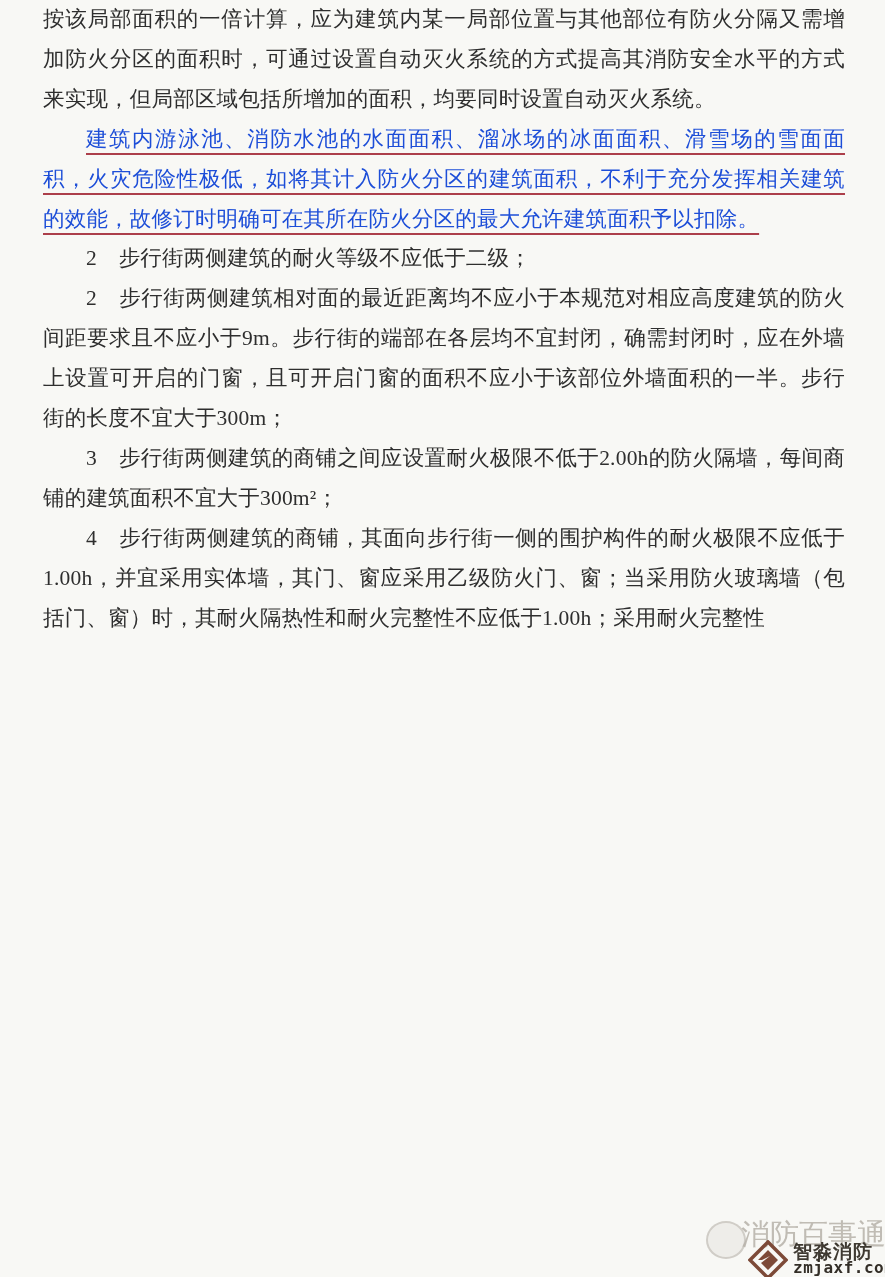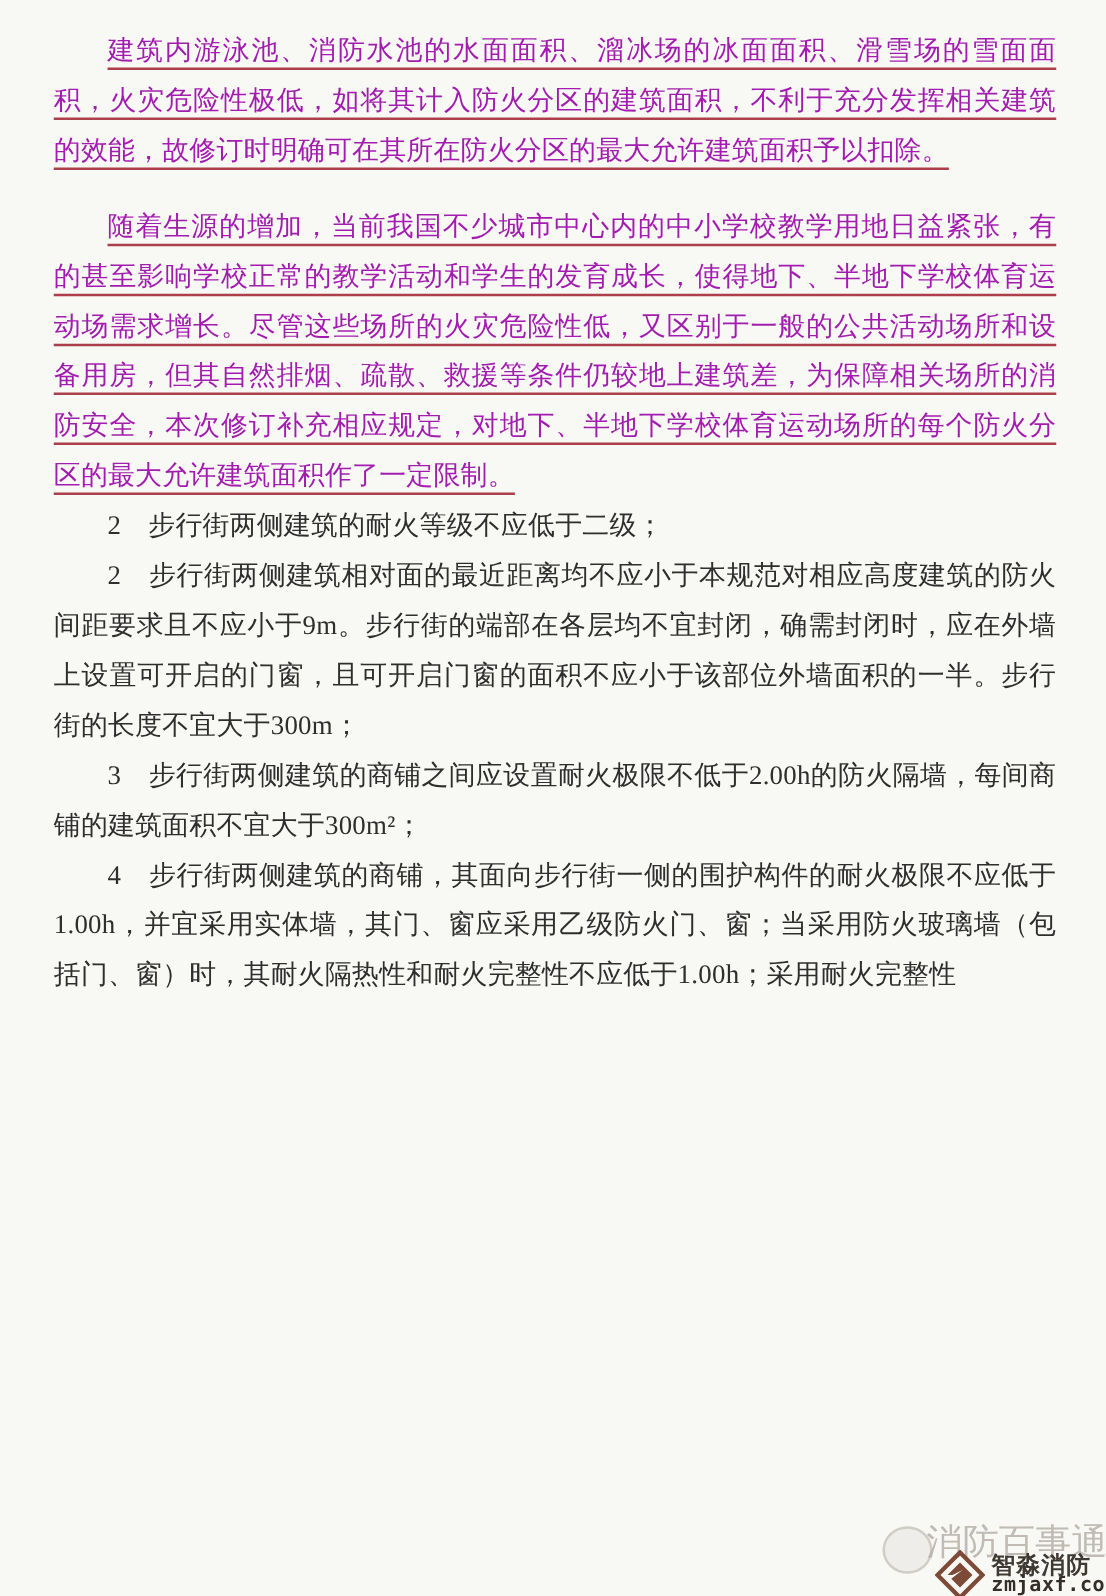--- a/index.html
+++ b/index.html
@@ -21,26 +21,25 @@
   .para {
     margin: 0;
     font-size: 21.5px;
     line-height: 39.9px;
     text-align: justify;
     text-justify: inter-ideograph;
     letter-spacing: 0.2px;
   }
   .indent { text-indent: 2em; }
   .red {
-    color: #a21caf;
+    color: #1d4ed8;
     text-decoration: underline;
     text-decoration-color: #ac3f4a;
     text-decoration-thickness: 1.6px;
     text-underline-offset: 7px;
-    margin-top: 21px;
   }
   
   .wm-circle {
     position: absolute;
     left: 706px;
     top: 1221px;
     width: 36px;
     height: 34px;
     border-radius: 50%;
     border: 2px solid rgba(198,194,187,0.75);
@@ -89,22 +88,22 @@
     font-family: "DejaVu Sans Mono", monospace;
     white-space: nowrap;
     z-index: 6;
   }
 </style>
 </head>
 <body>
 
 <div class="page">
   <div class="doc">
+    <p class="para">按该局部面积的一倍计算，应为建筑内某一局部位置与其他部位有防火分隔又需增加防火分区的面积时，可通过设置自动灭火系统的方式提高其消防安全水平的方式来实现，但局部区域包括所增加的面积，均要同时设置自动灭火系统。</p>
     <p class="para indent red">建筑内游泳池、消防水池的水面面积、溜冰场的冰面面积、滑雪场的雪面面积，火灾危险性极低，如将其计入防火分区的建筑面积，不利于充分发挥相关建筑的效能，故修订时明确可在其所在防火分区的最大允许建筑面积予以扣除。</p>
-    <p class="para indent red">随着生源的增加，当前我国不少城市中心内的中小学校教学用地日益紧张，有的甚至影响学校正常的教学活动和学生的发育成长，使得地下、半地下学校体育运动场需求增长。尽管这些场所的火灾危险性低，又区别于一般的公共活动场所和设备用房，但其自然排烟、疏散、救援等条件仍较地上建筑差，为保障相关场所的消防安全，本次修订补充相应规定，对地下、半地下学校体育运动场所的每个防火分区的最大允许建筑面积作了一定限制。</p>
     <p class="para indent">2　步行街两侧建筑的耐火等级不应低于二级；</p>
     <p class="para indent">2　步行街两侧建筑相对面的最近距离均不应小于本规范对相应高度建筑的防火间距要求且不应小于9m。步行街的端部在各层均不宜封闭，确需封闭时，应在外墙上设置可开启的门窗，且可开启门窗的面积不应小于该部位外墙面积的一半。步行街的长度不宜大于300m；</p>
     <p class="para indent">3　步行街两侧建筑的商铺之间应设置耐火极限不低于2.00h的防火隔墙，每间商铺的建筑面积不宜大于300m²；</p>
     <p class="para indent">4　步行街两侧建筑的商铺，其面向步行街一侧的围护构件的耐火极限不应低于1.00h，并宜采用实体墙，其门、窗应采用乙级防火门、窗；当采用防火玻璃墙（包括门、窗）时，其耐火隔热性和耐火完整性不应低于1.00h；采用耐火完整性</p>
   </div>
 
   <div class="wm-circle"></div>
   <div class="wm-overlay-text">消防百事通</div>
   <svg class="wm-logo" viewBox="0 0 40 40" xmlns="http://www.w3.org/2000/svg">
     <path d="M20 2 L38 20 L20 38 L2 20 Z" fill="none" stroke="#7d4a38" stroke-width="3.5"></path>

